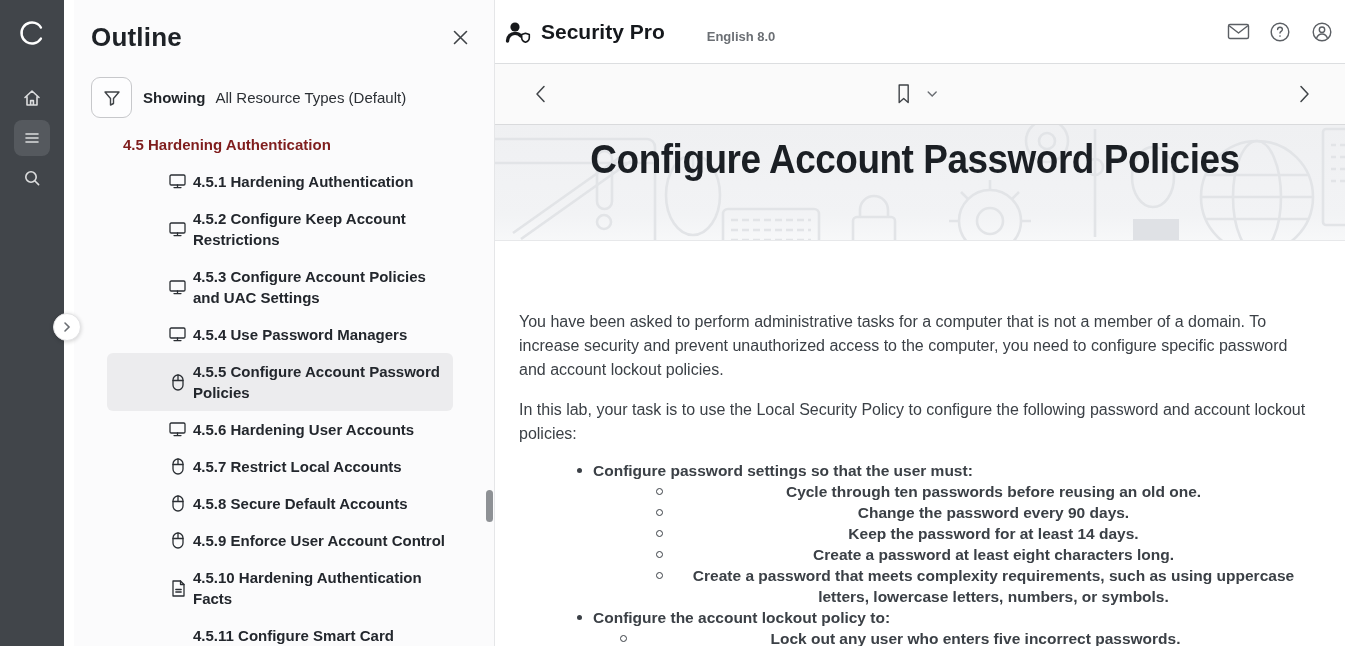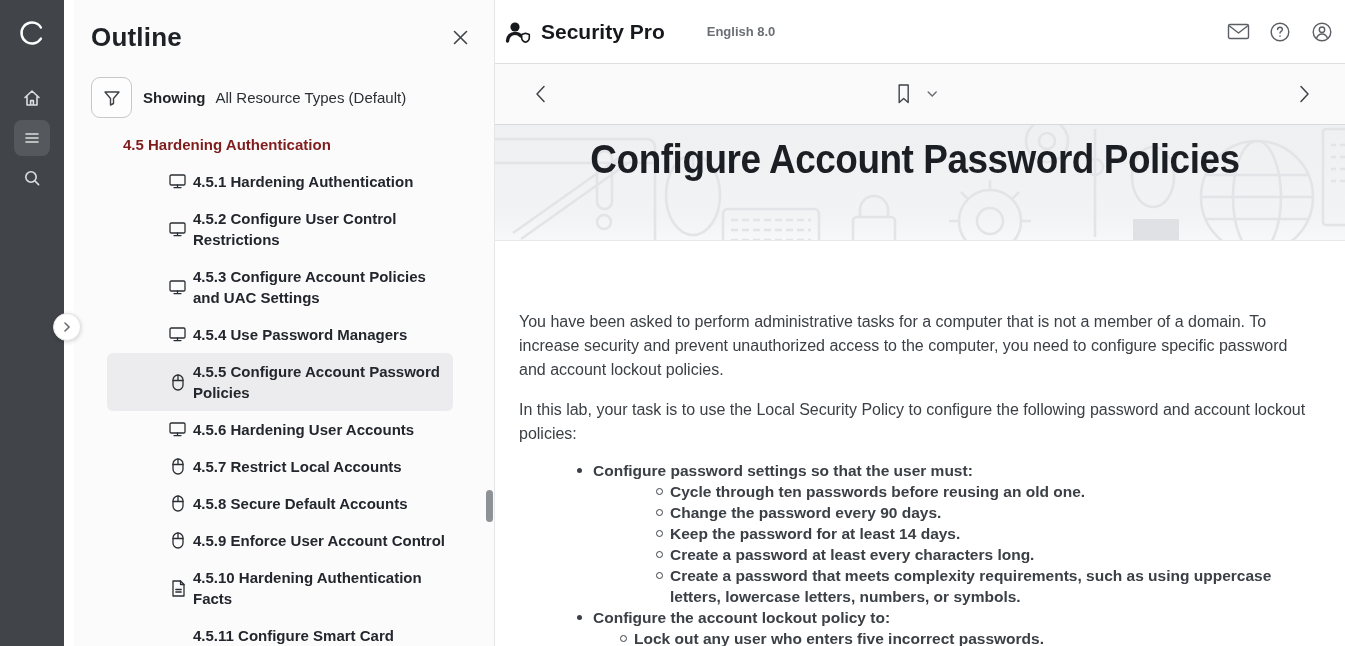--- a/index.html
+++ b/index.html
@@ -38,21 +38,21 @@
   .orow { display:flex; align-items:center; padding:8px 0 8px 62px; border-radius:6px; cursor:pointer; }
   .orow.selected { background:#ececee; }
   .orow .oicon { width:17px; min-width:17px; height:17px; margin-right:7px; display:flex; align-items:center; justify-content:center; }
   .orow .oicon svg { stroke:#2a2e33; fill:none; stroke-width:1.3; stroke-linecap:round; stroke-linejoin:round; }
   .orow .olabel { font-size:15px; font-weight:700; color:#23272d; line-height:21px; max-width:261px; }
   .scroll-thumb { position:absolute; right:1px; top:490px; width:7px; height:32px; border-radius:4px; background:#8e9195; cursor:pointer; }
 
   
   .main { position:absolute; left:485px; top:0; width:860px; height:646px; background:#fff; }
   .topbar { height:64px; border-bottom:1px solid #dcdee0; display:flex; align-items:center; padding:0 11px 0 20px; background:#fff; }
-  .brand { display:flex; align-items:center; cursor:pointer; }
+  .brand { display:flex; align-items:flex-end; cursor:pointer; }
   .brand-icon { align-self:center; margin-right:9px; display:flex; }
   .brand-name { font-size:21px; font-weight:700; color:#15181c; }
   .brand-lang { margin-left:10px; font-size:13px; font-weight:700; color:#6b6f74;padding-left:32px; }
   .topbar-spacer { flex:1; }
   .top-icons { display:flex; align-items:center; gap:18px; }
   .top-icon { width:24px; height:24px; display:flex; align-items:center; justify-content:center; cursor:pointer; }
   .top-icon svg { stroke:#5b5f64; fill:none; stroke-width:1.4; stroke-linecap:round; stroke-linejoin:round; }
 
   .navbar { position:relative; height:61px; background:#fafafa; border-bottom:1px solid #d9dadc; }
   .nav-arrow { position:absolute; top:50%; transform:translateY(-50%); cursor:pointer; display:flex; }
@@ -72,21 +72,21 @@
 
   .content { padding:69px 28px 0 34px; color:#3b4046; }
   .content p { font-size:16px; line-height:24px; margin:0 0 16px; }
   .content p.lead2 { margin-bottom:0; }
   ul.l1 { margin:14px 0 0; padding:0 0 0 74px; list-style:none; font-size:15.5px; line-height:21px; }
   ul.l1 > li { position:relative;font-weight:bold; }
   ul.l1 > li::before { content:""; position:absolute; left:-16px; top:8px; width:5px; height:5px; border-radius:50%; background:#3b4046; }
   ul.l2 { margin:0; padding:0; list-style:none; }
   ul.l1 > li:nth-child(1) > ul.l2 { margin-left:77px; }
   ul.l1 > li:nth-child(2) > ul.l2 { margin-left:41px; }
-  ul.l2 > li { position:relative; padding-left:0; }
+  ul.l2 > li { position:relative; padding-left:0;text-align:center; }
   ul.l2 > li::before { content:""; position:absolute; left:-14px; top:7px; width:5px; height:5px; border-radius:50%;
                        border:1.2px solid #3b4046; background:transparent; }
 </style>
 </head>
 <body>
 
 <div class="app">
 
   <aside class="sidebar">
     <div class="logo">
@@ -147,21 +147,21 @@
           </span>
           <span class="olabel">4.5.1 Hardening Authentication</span>
         </div>
         <div class="orow">
           <span class="oicon">
             <svg width="17" height="17" viewBox="0 0 17 17">
               <rect x="1" y="2" width="15" height="10" rx="1.2"></rect>
               <path d="M8.5 12v2.6M5 14.6h7"></path>
             </svg>
           </span>
-          <span class="olabel">4.5.2 Configure User Control Restrictions</span>
+          <span class="olabel">4.5.2 Configure Keep Account Restrictions</span>
         </div>
         <div class="orow">
           <span class="oicon">
             <svg width="17" height="17" viewBox="0 0 17 17">
               <rect x="1" y="2" width="15" height="10" rx="1.2"></rect>
               <path d="M8.5 12v2.6M5 14.6h7"></path>
             </svg>
           </span>
           <span class="olabel">4.5.3 Configure Account Policies and UAC Settings</span>
         </div>
@@ -341,21 +341,21 @@
     </div>
 
     <div class="content">
       <p>You have been asked to perform administrative tasks for a computer that is not a member of a domain. To increase security and prevent unauthorized access to the computer, you need to configure specific password and account lockout policies.</p>
       <p class="lead2">In this lab, your task is to use the Local Security Policy to configure the following password and account lockout policies:</p>
       <ul class="l1" id="task-list">
           <li><span>Configure password settings so that the user must:</span><ul class="l2">
               <li>Cycle through ten passwords before reusing an old one.</li>
               <li>Change the password every 90 days.</li>
               <li>Keep the password for at least 14 days.</li>
-              <li>Create a password at least every characters long.</li>
+              <li>Create a password at least eight characters long.</li>
               <li>Create a password that meets complexity requirements, such as using uppercase letters, lowercase letters, numbers, or symbols.</li>
             </ul></li>
           <li><span>Configure the account lockout policy to:</span><ul class="l2">
               <li>Lock out any user who enters five incorrect passwords.</li>
             </ul></li>
         </ul>
     </div>
 
   </main>
 </div>

